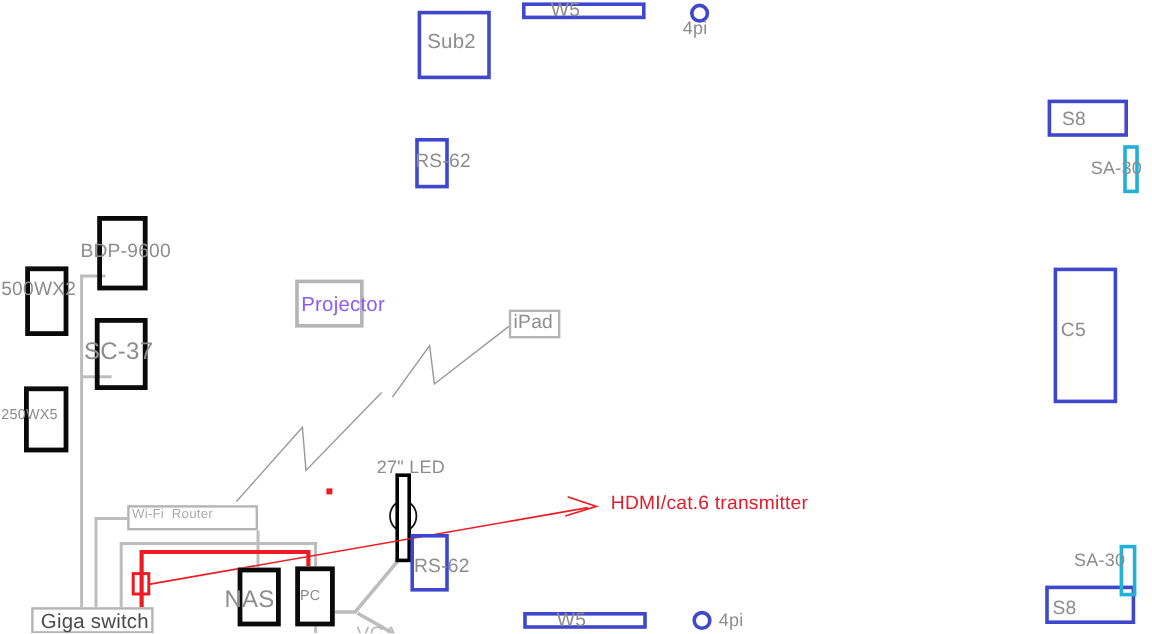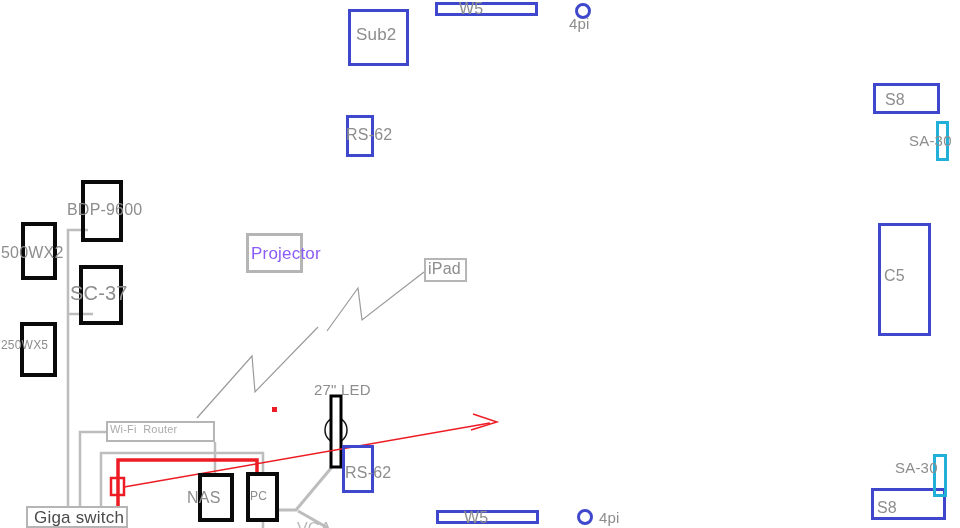--- a/index.html
+++ b/index.html
@@ -75,30 +75,31 @@
   <div class="box grayb bgw" style="left:26px;top:506px;width:102px;height:22px"></div>
 
   <div class="lbl" style="left:356px;top:25px;font-size:17px">Sub2</div>
   <div class="lbl" style="left:459px;top:0px;font-size:16px">W5</div>
   <div class="lbl" style="left:569px;top:16px;font-size:15px">4pi</div>
   <div class="lbl" style="left:346px;top:126px;font-size:16px">RS-62</div>
   <div class="lbl" style="left:885px;top:91px;font-size:16px">S8</div>
   <div class="lbl" style="left:909px;top:133px;font-size:15px">SA-30</div>
   <div class="lbl" style="left:884px;top:267px;font-size:16px">C5</div>
   <div class="lbl" style="left:67px;top:201px;font-size:16px">BDP-9600</div>
-  <div class="lbl" style="left:1px;top:244px;font-size:16px">500WX2</div>
+  <div class="lbl" style="left:1px;top:233px;font-size:16px">500WX2</div>
   <div class="lbl" style="left:70px;top:282px;font-size:20px">SC-37</div>
   <div class="lbl" style="left:1px;top:339px;font-size:12px">250WX5</div>
   <div class="lbl" style="left:251px;top:244px;font-size:17px;color:#8b5cf6">Projector</div>
   <div class="lbl" style="left:428px;top:260px;font-size:16px">iPad</div>
   <div class="lbl" style="left:314px;top:382px;font-size:15px">27" LED</div>
   <div class="lbl" style="left:110px;top:423px;font-size:11px;color:var(--gray-text-light)">Wi-Fi  Router</div>
-  <div class="lbl" style="left:187px;top:489px;font-size:16px">NAS</div>
+  <div class="lbl" style="left:187px;top:489px;font-size:20px">NAS</div>
   <div class="lbl" style="left:250px;top:490px;font-size:12px">PC</div>
   <div class="lbl" style="left:297px;top:520px;font-size:16px;color:var(--vga-text)">VGA</div>
   <div class="lbl" style="left:34px;top:508px;font-size:17px;color:var(--dark-text)">Giga switch</div>
+  <div class="lbl" style="left:509px;top:411px;font-size:16px;color:var(--red-text)">HDMI/cat.6 transmitter</div>
   <div class="lbl" style="left:345px;top:464px;font-size:16px">RS-62</div>
   <div class="lbl" style="left:895px;top:460px;font-size:15px">SA-30</div>
   <div class="lbl" style="left:877px;top:499px;font-size:16px">S8</div>
   <div class="lbl" style="left:464px;top:509px;font-size:16px">W5</div>
   <div class="lbl" style="left:599px;top:510px;font-size:15px">4pi</div>
 
 </div>
 
 </body></html>

